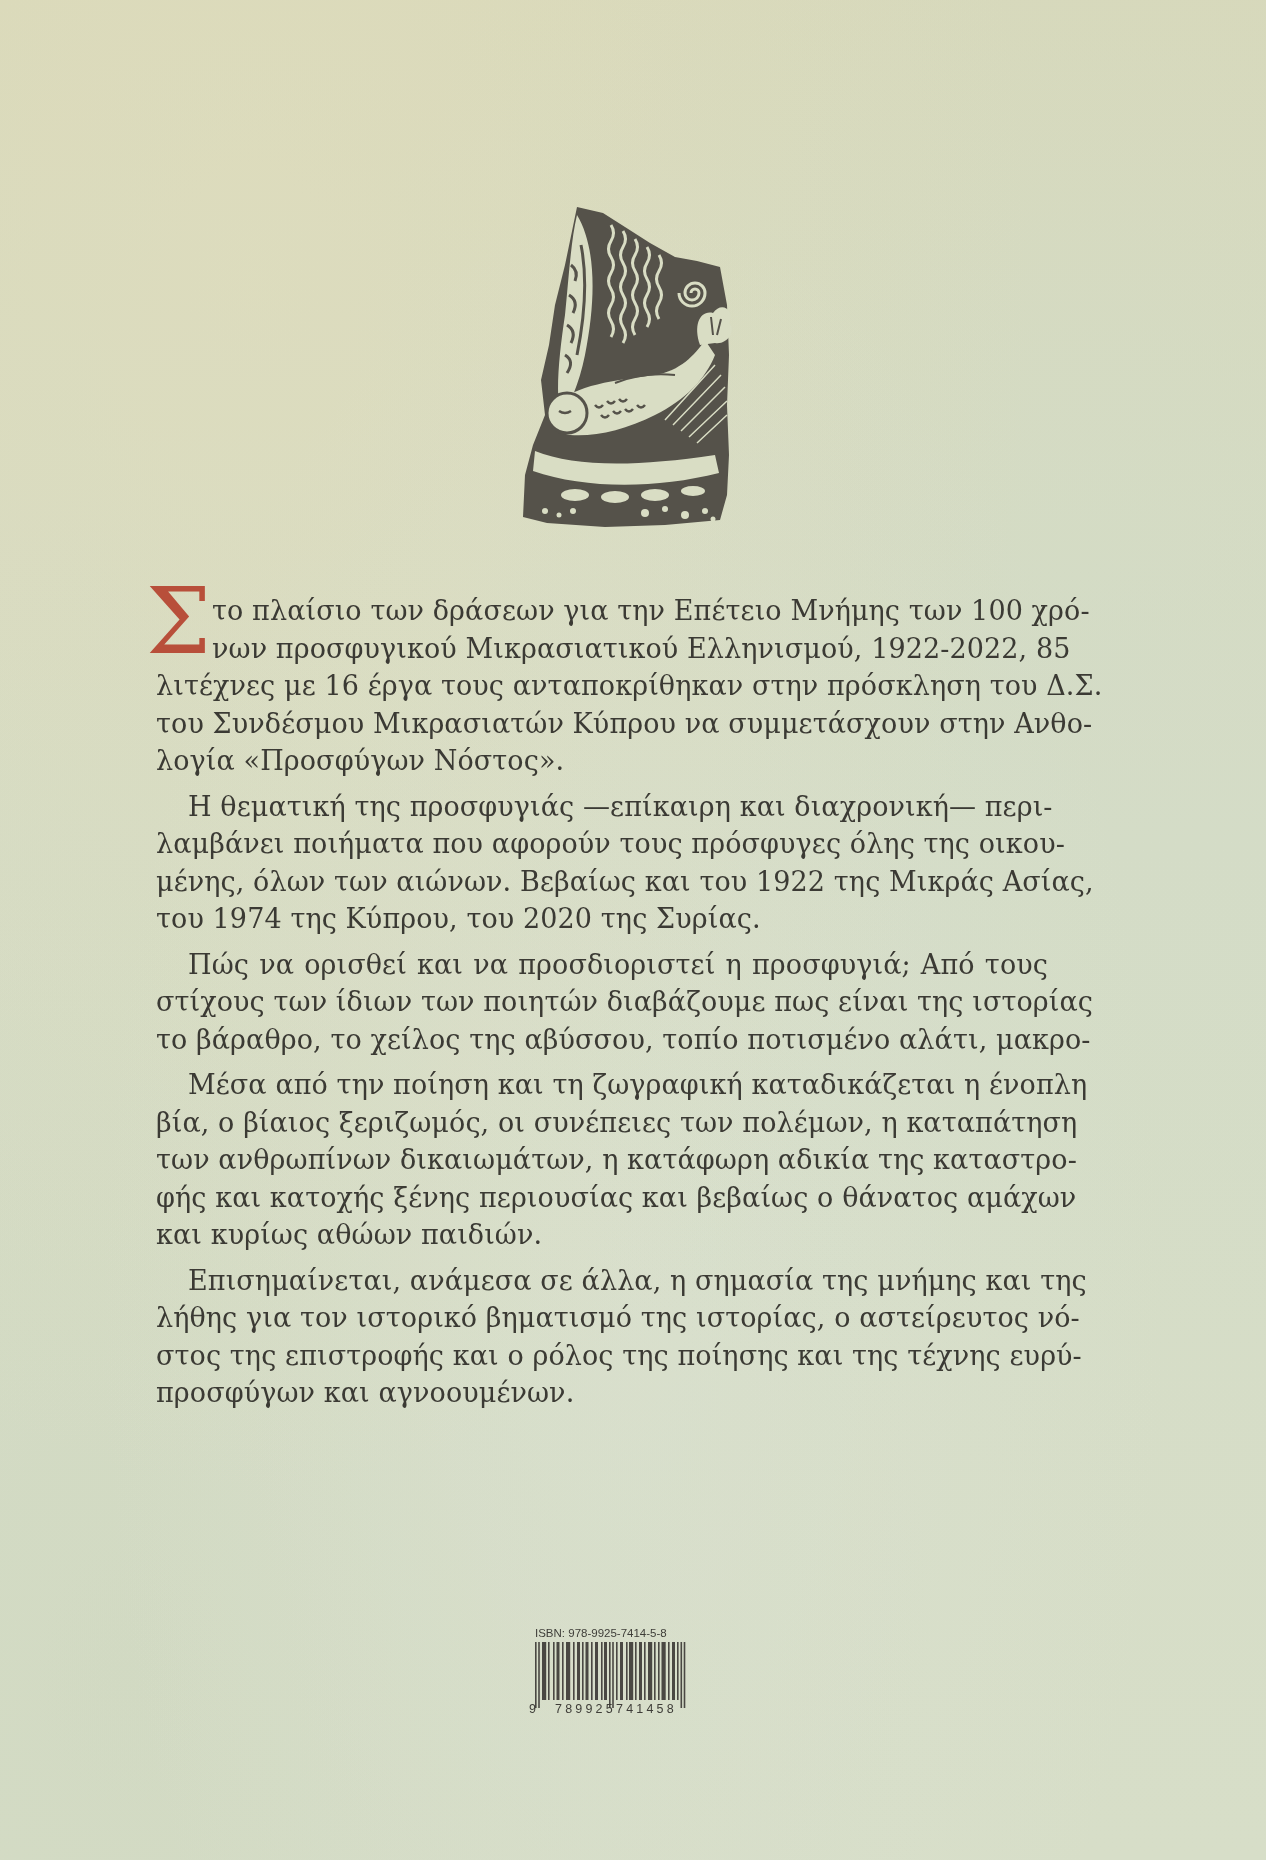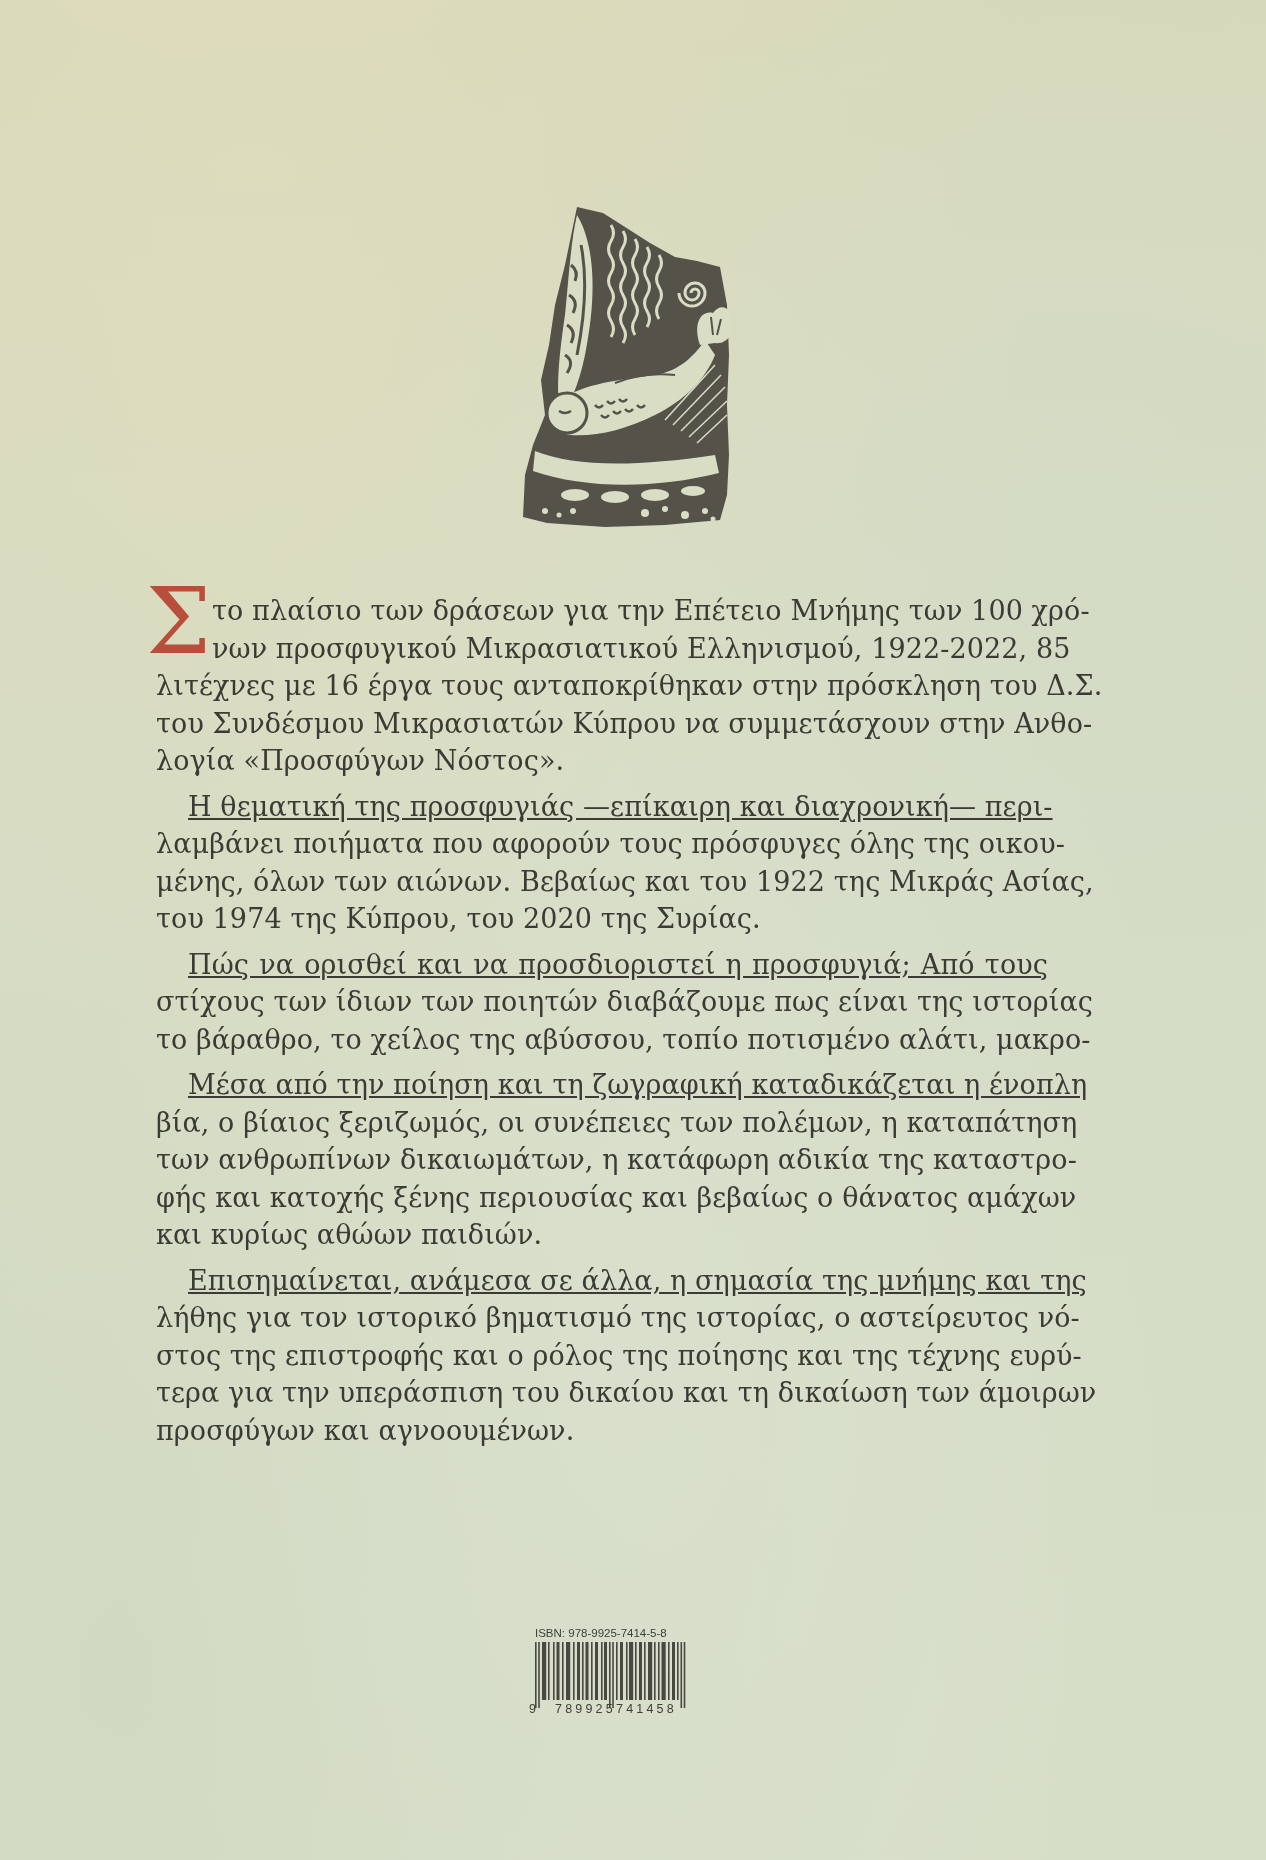--- a/index.html
+++ b/index.html
@@ -54,21 +54,20 @@
       text-align: justify;
       text-align-last: justify;
       white-space: nowrap;
       letter-spacing: 0.1px;
     }
     .line.last {
       text-align-last: left;
     }
     .line.indent {
       padding-left: 32px;
-      text-decoration: underline;
     }
     .first-paragraph .line.drop-line {
       padding-left: 56px;
     }
 
     
     .drop-cap {
       position: absolute;
       left: -2px;
       top: 2px;
@@ -212,21 +211,20 @@
     <span class="line">βία, ο βίαιος ξεριζωμός, οι συνέπειες των πολέμων, η καταπάτηση</span>
     <span class="line">των ανθρωπίνων δικαιωμάτων, η κατάφωρη αδικία της καταστρο-</span>
     <span class="line">φής και κατοχής ξένης περιουσίας και βεβαίως ο θάνατος αμάχων</span>
     <span class="line last">και κυρίως αθώων παιδιών.</span>
   </div>
 
   <div class="paragraph">
     <span class="line indent">Επισημαίνεται, ανάμεσα σε άλλα, η σημασία της μνήμης και της</span>
     <span class="line">λήθης για τον ιστορικό βηματισμό της ιστορίας, ο αστείρευτος νό-</span>
     <span class="line">στος της επιστροφής και ο ρόλος της ποίησης και της τέχνης ευρύ-</span>
-    <span class="line">τερα για την υπεράσπιση του δικαίου και τη δικαίωση των άμοιρων</span>
     <span class="line last">προσφύγων και αγνοουμένων.</span>
   </div>
 </div>
 
 <div class="isbn-block">
   <div class="isbn-label">ISBN: 978-9925-7414-5-8</div>
   <div class="barcode">
     <svg width="152" height="66" viewBox="0 0 152 66" xmlns="http://www.w3.org/2000/svg">
       <g fill="#4a4843">
 

